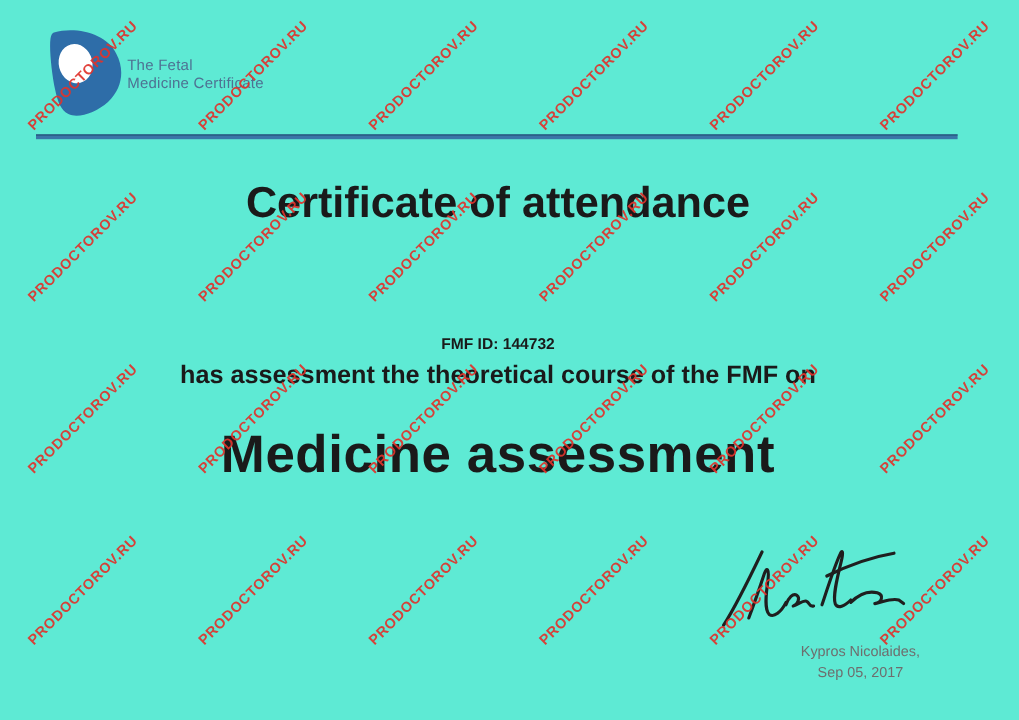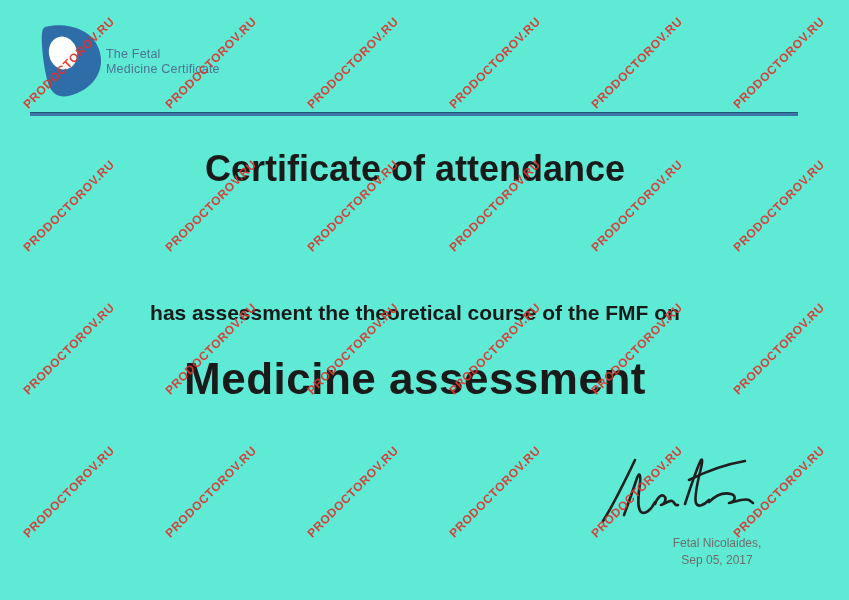--- a/index.html
+++ b/index.html
@@ -110,36 +110,37 @@
   </svg>
 
   <div class="logo-text" style="color: rgb(78, 114, 147);">
     <div>The Fetal</div>
     <div>Medicine Certificate</div>
   </div>
 
   <div class="header-rule"></div>
 
   <div class="centerline title">Certificate of attendance</div>
+  <div class="centerline fmf-id">FMF ID: 144732</div>
   <div class="centerline statement">has assessment the theoretical course of the FMF on</div>
   <div class="centerline course">Medicine assessment</div>
 
   <svg class="signature-svg" viewBox="0 0 162 84" aria-hidden="true">
     <g fill="none" stroke="#1f1f1f" stroke-width="2.6" stroke-linecap="round" stroke-linejoin="round">
       <path d="M 7 72 C 16 58 28 34 39 11"></path>
       <path d="M 28 66 C 34 50 38 38 41 29 C 43 23 45 25 44 34 C 42 48 41 59 45 63 C 49 66 55 61 59 53"></path>
       <path d="M 59 55 C 61 49 65 45 68 47 C 71 49 69 55 65 56 C 69 55 73 51 76 52 C 79 53 78 57 82 56"></path>
       <path d="M 89 55 C 93 43 99 24 104 13 C 106 8 107 11 105 19 C 101 35 98 48 100 54 C 102 59 108 56 113 51"></path>
       <path d="M 113 53 C 119 47 127 43 135 45 C 141 47 139 53 133 54 C 139 53 147 49 153 51 L 157 54"></path>
       <path d="M 93 31 C 107 24 125 16 149 12"></path>
     </g>
   </svg>
 
   <div class="signer" style="color: rgb(110, 110, 110);">
-    <div>Fetal Nicolaides,</div>
+    <div>Kypros Nicolaides,</div>
     <div>Sep 05, 2017</div>
   </div>
 
   <div class="watermark-layer">
       <div class="wm" style="color: rgb(224, 51, 44); left: 31px; top: 97px;">PRODOCTOROV.RU</div>
       <div class="wm" style="color: rgb(224, 51, 44); left: 173px; top: 97px;">PRODOCTOROV.RU</div>
       <div class="wm" style="color: rgb(224, 51, 44); left: 315px; top: 97px;">PRODOCTOROV.RU</div>
       <div class="wm" style="color: rgb(224, 51, 44); left: 457px; top: 97px;">PRODOCTOROV.RU</div>
       <div class="wm" style="color: rgb(224, 51, 44); left: 599px; top: 97px;">PRODOCTOROV.RU</div>
       <div class="wm" style="color: rgb(224, 51, 44); left: 741px; top: 97px;">PRODOCTOROV.RU</div>

